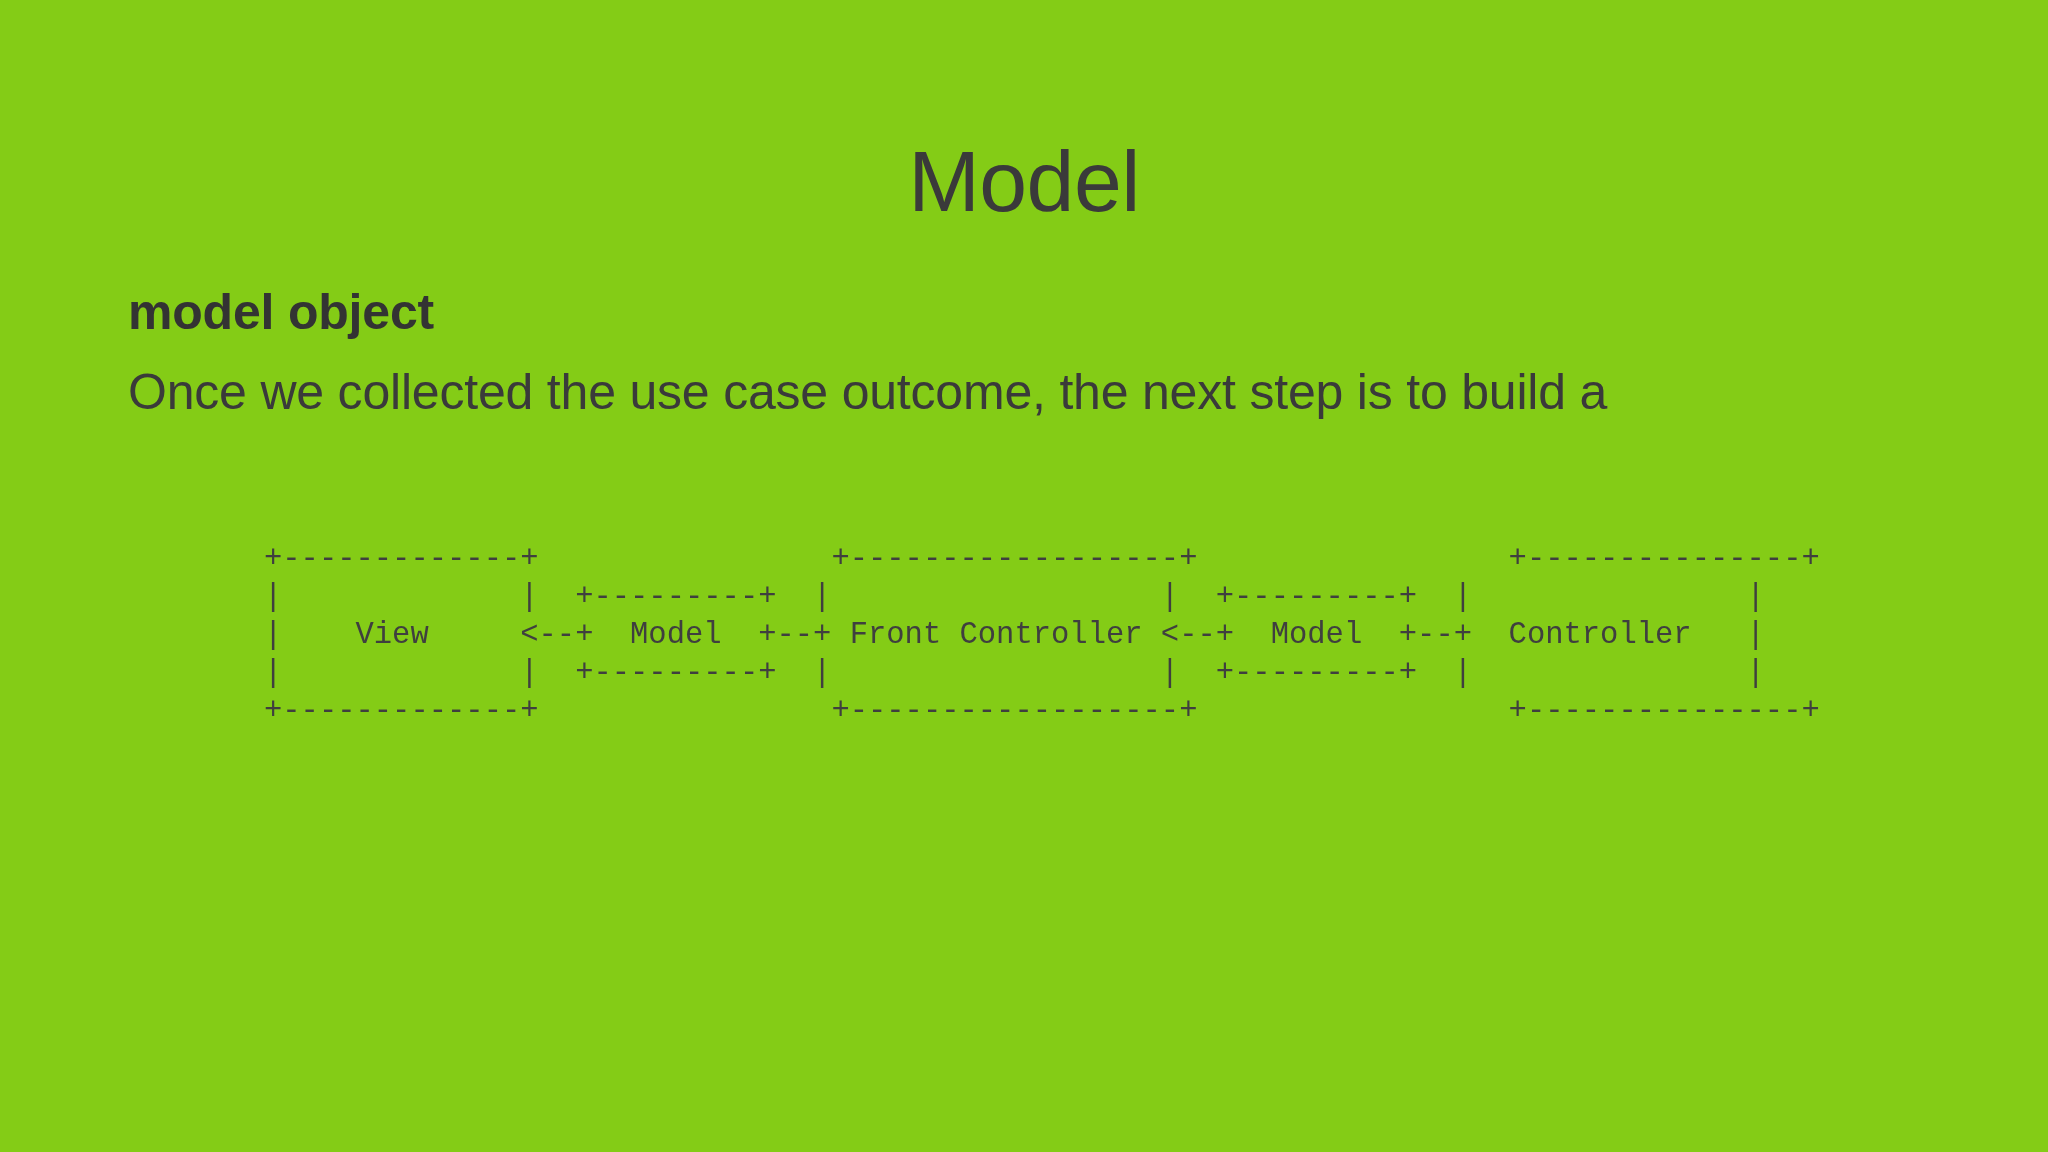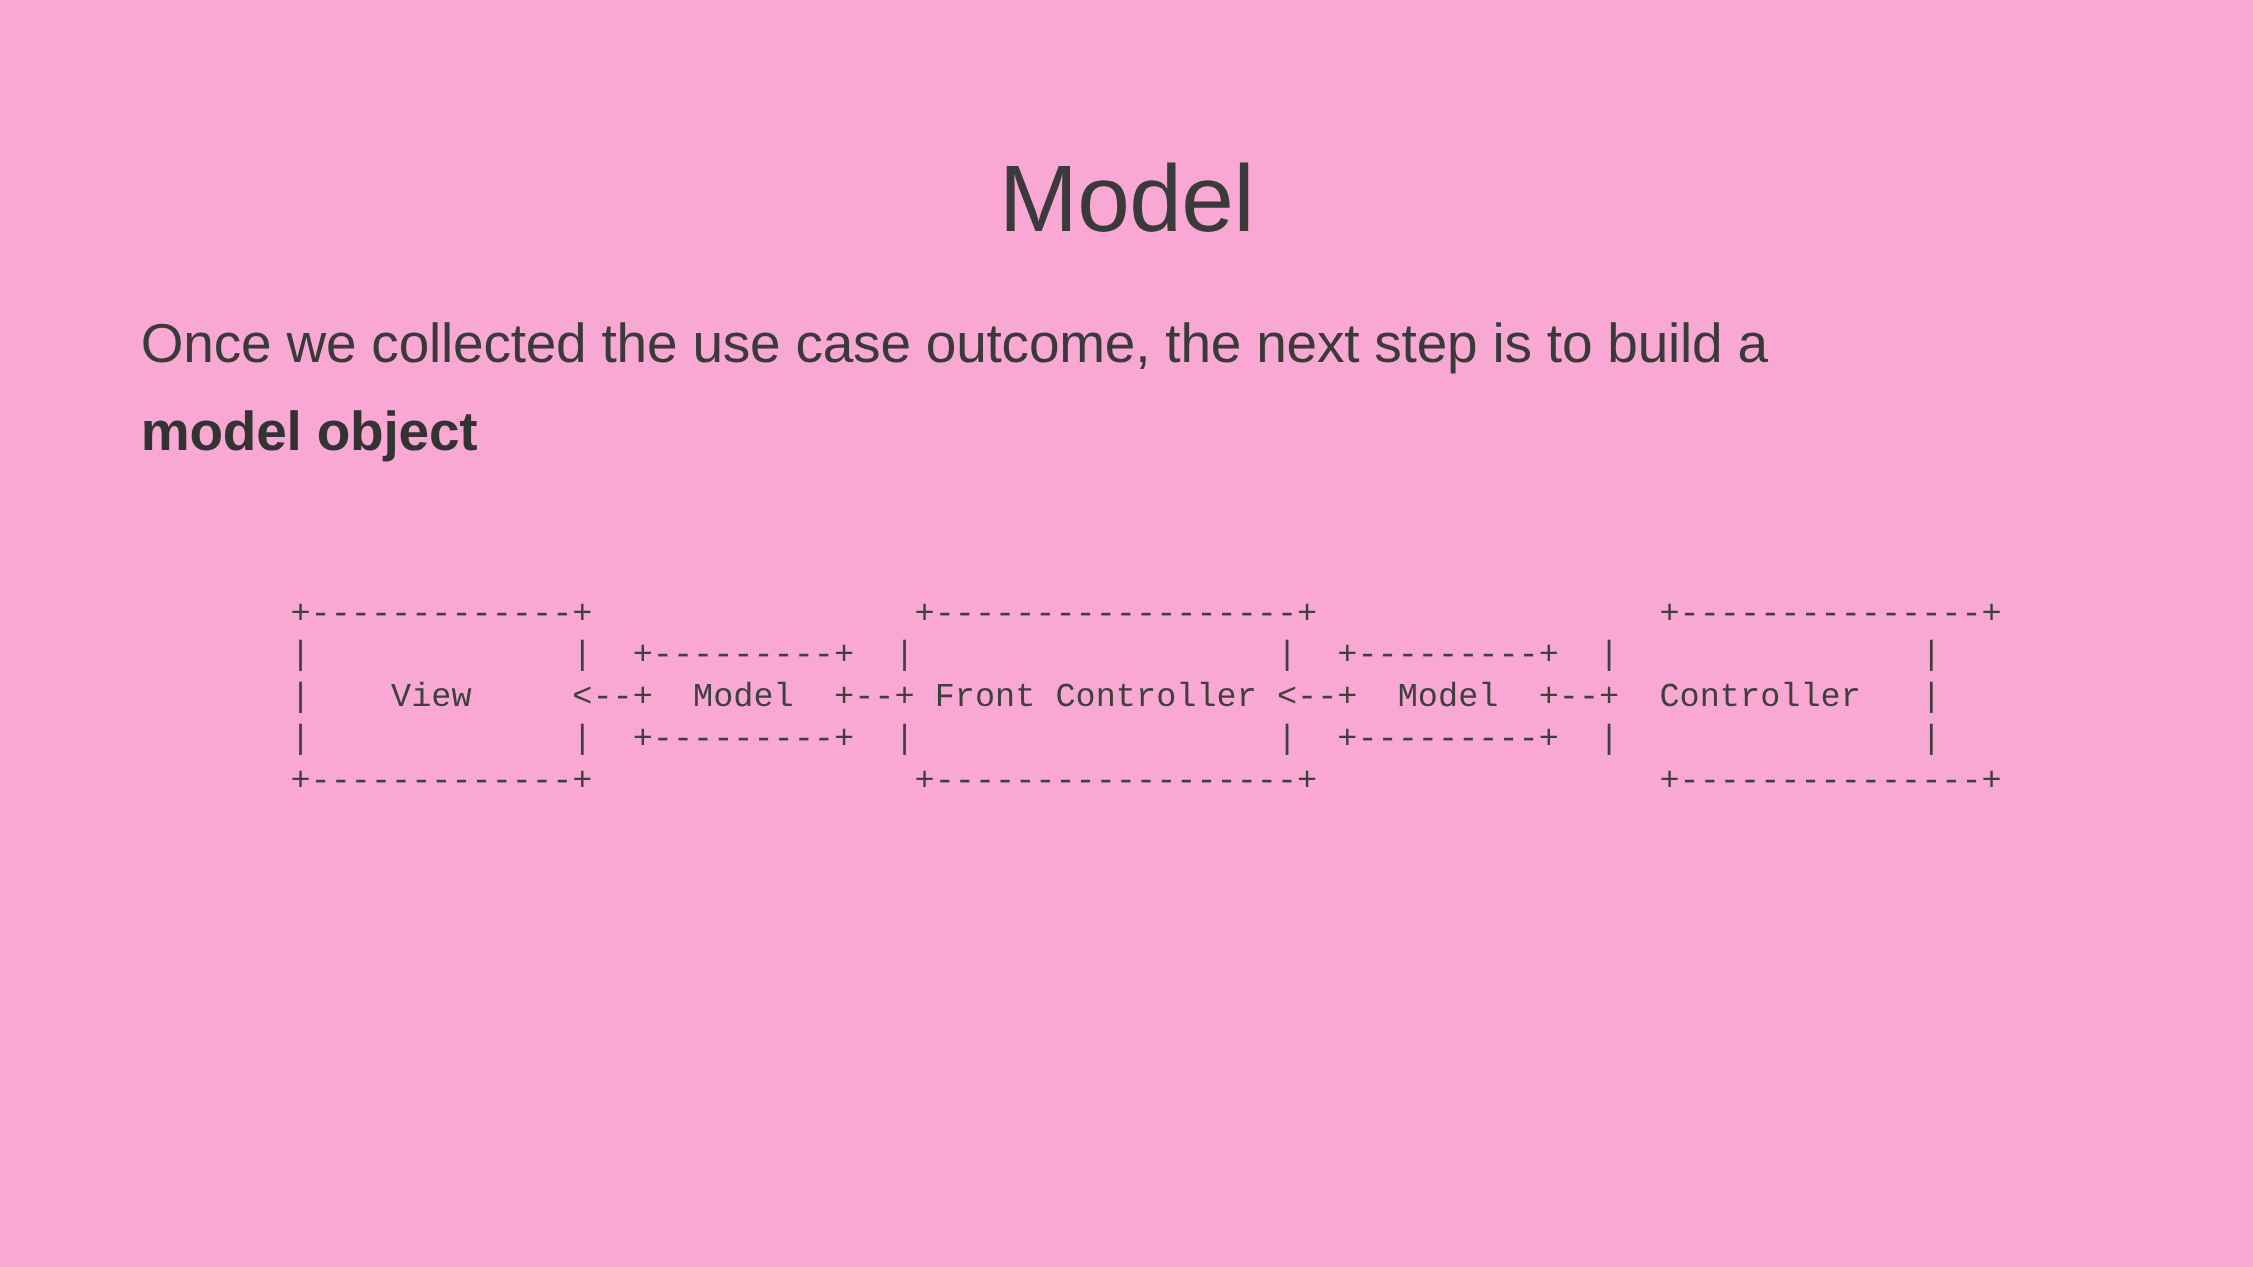--- a/index.html
+++ b/index.html
@@ -12,21 +12,21 @@
     height: 1152px;
     background: #ffffff;
     font-family: "Liberation Sans", sans-serif;
     overflow: hidden;
     position: relative;
   }
 
   .slide {
     position: absolute;
     inset: 0;
-    background: #f9a8d4;
+    background: #84cc16;
   }
 
   
   .slide-title {
     position: absolute;
     top: 78px;
     left: 0;
     width: 100%;
     text-align: center;
     font-family: "Liberation Sans", sans-serif;
@@ -75,22 +75,22 @@
   }
 </style>
 </head>
 <body>
 
 <div class="slide">
 
   <h1 class="slide-title">Model</h1>
 
   <div class="body-block">
+    <div class="body-line is-strong">model object</div>
     <div class="body-line">Once we collected the use case outcome, the next step is to build a</div>
-    <div class="body-line is-strong">model object</div>
   </div>
 
   <pre class="ascii-diagram">+-------------+                +------------------+                 +---------------+
 |             |  +---------+  |                  |  +---------+  |               |
 |    View     &lt;--+  Model  +--+ Front Controller &lt;--+  Model  +--+  Controller   |
 |             |  +---------+  |                  |  +---------+  |               |
 +-------------+                +------------------+                 +---------------+</pre>
 
 </div>
 

